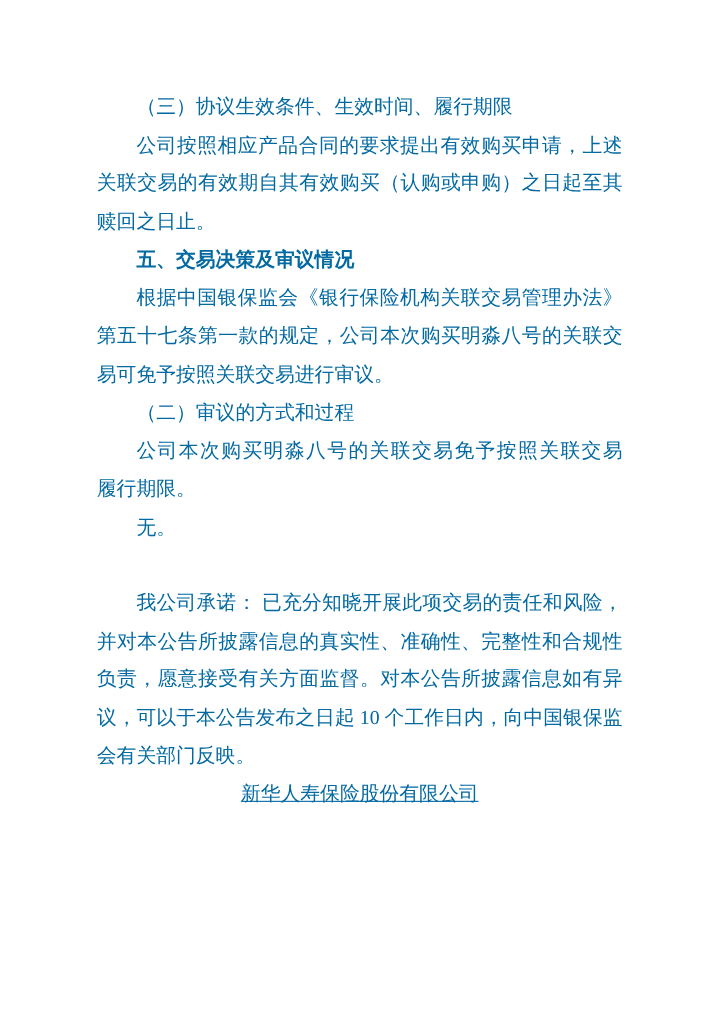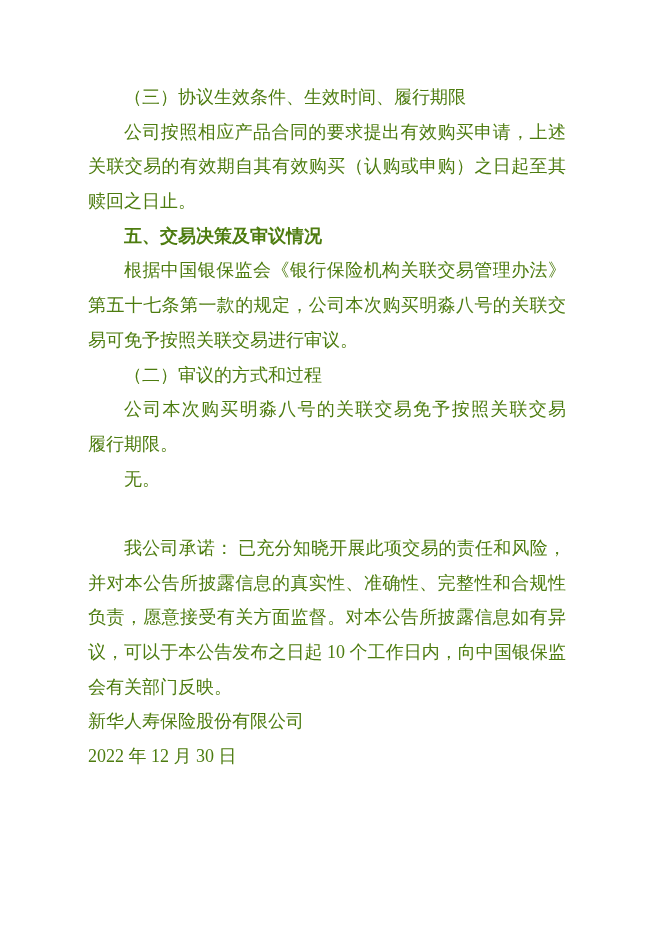--- a/index.html
+++ b/index.html
@@ -8,21 +8,21 @@
     background: #ffffff;
   }
   .page {
     position: relative;
     width: 662px;
     height: 936px;
     background: #ffffff;
     overflow: hidden;
     font-family: "Liberation Serif", "DejaVu Serif", serif;
     font-size: 18px;
-    color: #4d7c0f;
+    color: #0369a1;
   }
   .doc {
     padding: 80px 96px 0 88px;
   }
   .line {
     height: 34.7px;
     line-height: 34.7px;
     overflow: visible;
   }
   .line.indent {
@@ -31,21 +31,22 @@
   .line.justify {
     text-align: justify;
     text-align-last: justify;
     font-family: Liberation Serif, serif;
   }
   .line.heading {
     font-weight: 700;
     text-indent: 2em;
   }
   .line.right {
-    text-align: left;
+    text-align: center;
+    text-decoration: underline;
   }
   .line.blank {
     
   }
 </style>
 </head>
 <body>
 
 <div class="page">
   <div class="doc" id="doc-body">
@@ -61,15 +62,14 @@
       <div class="line indent justify">公司本次购买明淼八号的关联交易免予按照关联交易</div>
       <div class="line">履行期限。</div>
       <div class="line indent">无。</div>
       <div class="line blank"></div>
       <div class="line indent justify">我公司承诺： 已充分知晓开展此项交易的责任和风险，</div>
       <div class="line justify">并对本公告所披露信息的真实性、准确性、完整性和合规性</div>
       <div class="line justify">负责，愿意接受有关方面监督。对本公告所披露信息如有异</div>
       <div class="line justify">议，可以于本公告发布之日起 10 个工作日内，向中国银保监</div>
       <div class="line">会有关部门反映。</div>
       <div class="line right">新华人寿保险股份有限公司</div>
-      <div class="line right">2022 年 12 月 30 日</div>
     </div>
 </div>
 
 </body></html>

